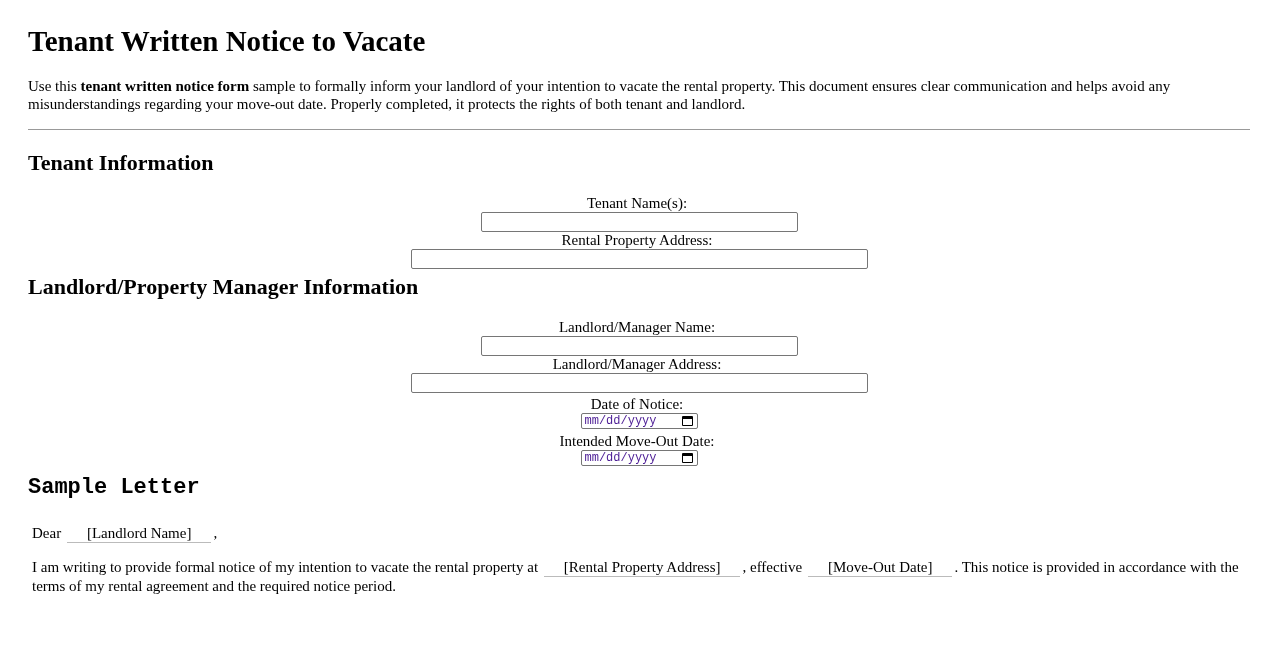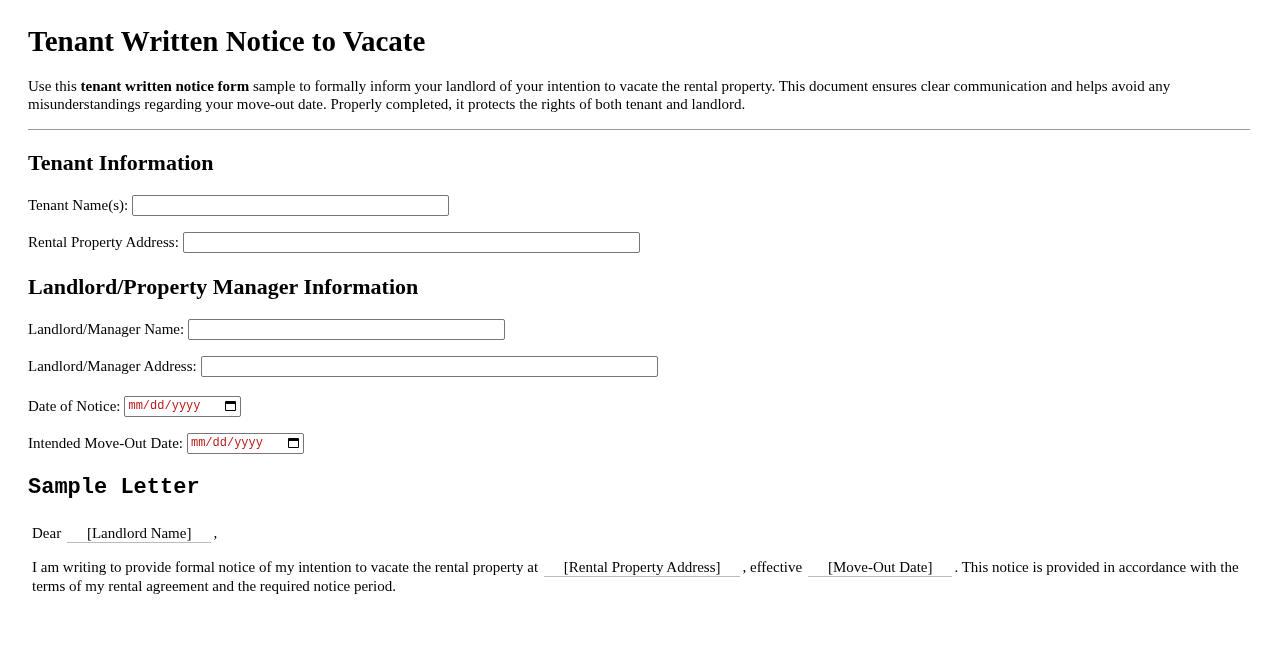--- a/index.html
+++ b/index.html
@@ -44,20 +44,21 @@
       line-height: 26px;
     }
     .sec1 { margin-top: 20px; }
     .sec2 { margin-top: 21px; }
     .sec3 { margin-top: 20px; }
     .sec4 { margin-top: 21px; font-family: Liberation Mono, monospace; }
     .field-row {
       display: flex;
       align-items: center;
       height: 22px;
+      flex-direction: column;
     }
     .row-a { margin-top: 18px; }
     .row-b { margin-top: 15px; }
     .field-row label {
       line-height: 18px;
       margin-right: 4px;
     }
     .text-input {
       height: 21px;
       box-sizing: border-box;
@@ -73,21 +74,21 @@
       box-sizing: border-box;
       border: 1px solid #767676;
       border-radius: 2px;
       background: #fff;
       display: flex;
       align-items: center;
       padding: 0 4px 0 3px;
       width: 117px;
       font-family: "Liberation Mono", "DejaVu Sans Mono", monospace;
       font-size: 12px;
-      color: #b91c1c;
+      color: #4c1d95;
       justify-content: space-between;
     }
     .cal-icon {
       width: 11px;
       height: 10px;
       border: 1.5px solid #000;
       border-top-width: 3px;
       border-radius: 1px;
       box-sizing: border-box;
     }

